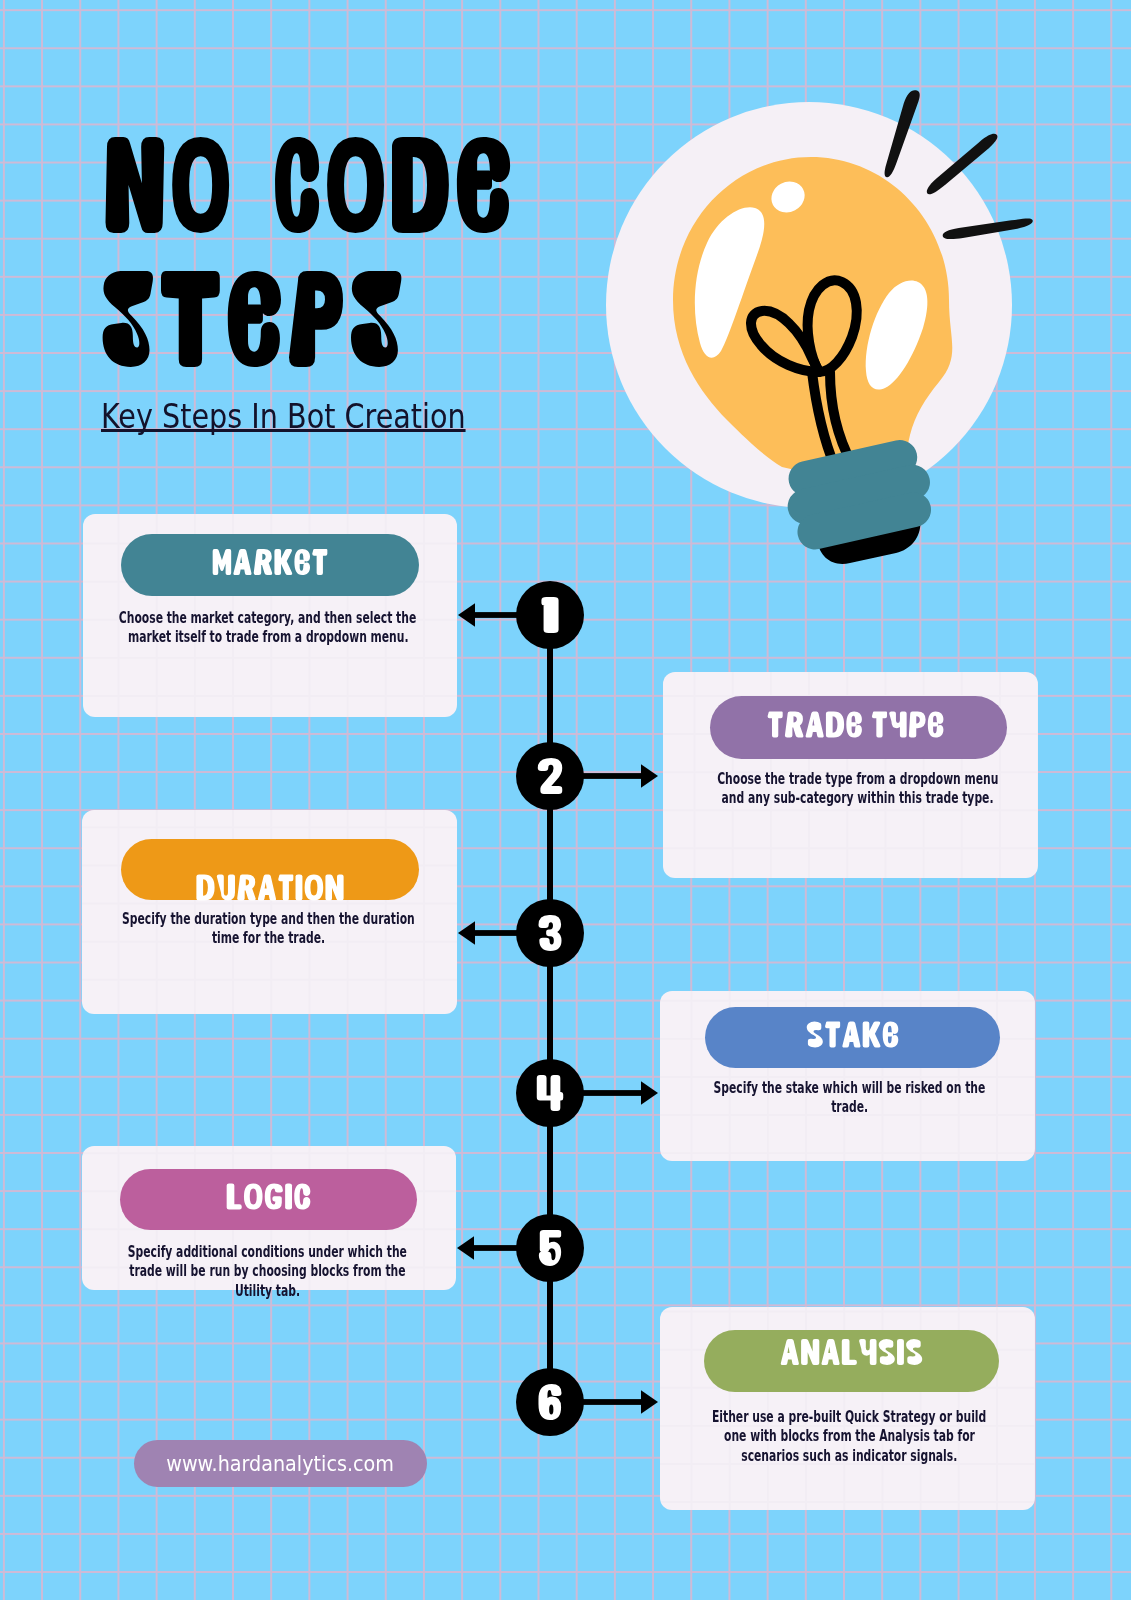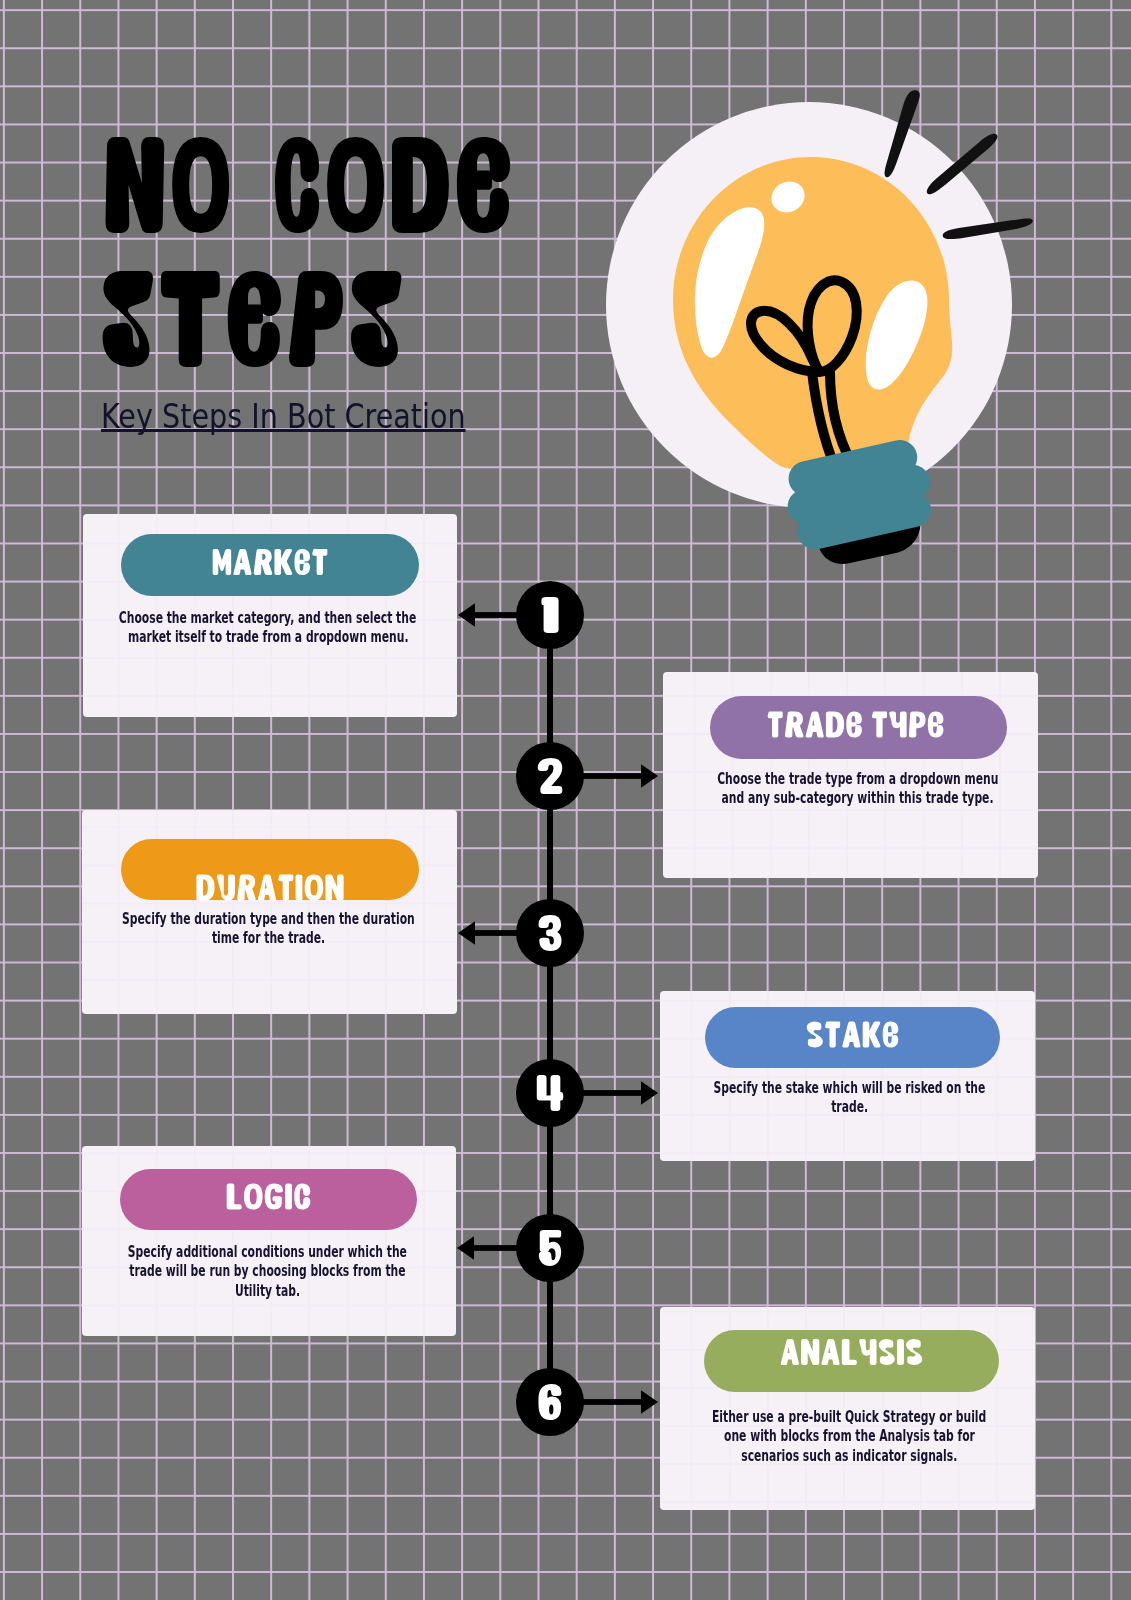--- a/index.html
+++ b/index.html
@@ -1,39 +1,39 @@
 <!DOCTYPE html>
 <html><head>
 <meta charset="utf-8">
 <title>No Code Steps</title>
 <style>
   html,body{margin:0;padding:0;}
   body{width:1131px;height:1600px;overflow:hidden;background:#DCC6E2;
        font-family:"DejaVu Sans",sans-serif;}
-  #page{position:relative;width:1131px;height:1600px;overflow:hidden;background:#737373;}
+  #page{position:relative;width:1131px;height:1600px;overflow:hidden;background:#7dd3fc;}
 
   
   .grid{position:absolute;left:0;top:0;width:1131px;height:1600px;
         background-image:
           linear-gradient(to right,  #CFBAD6 0 1.9px, rgba(0,0,0,0) 1.9px 100%),
           linear-gradient(to bottom, #CFBAD6 0 1.9px, rgba(0,0,0,0) 1.9px 100%);
         background-size:38.2px 38.1px;background-position:2.9px 9.2px;}
 
   svg.flat{position:absolute;left:0;top:0;display:block;overflow:visible;}
 
   
   .subtitle{position:absolute;left:101px;top:405px;color:#13122B;
             font-family:"DejaVu Sans",sans-serif;font-weight:400;
             font-size:33px;line-height:24px;white-space:nowrap;}
   .subtitle i{font-style:normal;display:inline-block;
               transform:scaleX(0.868);transform-origin:left top;
               border-bottom:3.2px solid #13122B;}
 
   
-  .card{position:absolute;background-color:#F6F1F7;border-radius:4px;
+  .card{position:absolute;background-color:#F6F1F7;border-radius:12px;
         background-image:
           linear-gradient(to right,  #F2EDF4 0 1.9px, rgba(0,0,0,0) 1.9px 100%),
           linear-gradient(to bottom, #F2EDF4 0 1.9px, rgba(0,0,0,0) 1.9px 100%);
         background-size:38.2px 38.1px;}
   .pill{position:absolute;border-radius:40px;}
   .ctext{position:absolute;text-align:center;color:#161330;
          font-family:"DejaVu Sans Condensed","DejaVu Sans",sans-serif;
          font-weight:bold;font-size:16px;line-height:19.3px;}
   .ctext em{font-style:normal;display:block;white-space:nowrap;}
   .ctext em span{display:inline-block;transform:scaleX(0.749);
@@ -180,21 +180,21 @@
       </div>
       <div class="node" style="left:516px;top:899px"></div>
       <div class="card" style="left:660px;top:991px;width:375px;height:170px;background-position:30.50000000000003px 8.800000000000082px">
         <div class="pill" style="left:45px;top:16px;width:295px;height:61px;background:#5884C8"></div>
         <div class="ctext" style="left:-110.5px;top:87px;width:600px">
           <em><span>Specify the stake which will be risked on the</span></em>
           <em><span>trade.</span></em>
         </div>
       </div>
       <div class="node" style="left:516px;top:1059px"></div>
-      <div class="card" style="left:82px;top:1146px;width:374px;height:190px;background-position:35.500000000000014px 6.200000000000088px">
+      <div class="card" style="left:82px;top:1146px;width:374px;height:144px;background-position:35.500000000000014px 6.200000000000088px">
         <div class="pill" style="left:38px;top:23px;width:297px;height:61px;background:#BC5F9D"></div>
         <div class="ctext" style="left:-115px;top:96px;width:600px">
           <em><span>Specify additional conditions under which the</span></em>
           <em><span>trade will be run by choosing blocks from the</span></em>
           <em><span>Utility tab.</span></em>
         </div>
       </div>
       <div class="node" style="left:516px;top:1214px"></div>
       <div class="card" style="left:660px;top:1307px;width:375px;height:203px;background-position:30.50000000000003px 3.600000000000094px">
         <div class="pill" style="left:44px;top:23px;width:295px;height:62px;background:#95AD5D"></div>
@@ -273,13 +273,18 @@
         <path d="M5 8 q0-8 8-8 h11 q8 0 8 8 v26 q0 10 8 10 q8 0 8-10 v-26 q0-8 8-8 h11 q8 0 8 8 v84 q0 8-8 8 h-11 q-8 0-8-8 v-32 q-5 4-12 4 q-22 0-22-26 z" transform="translate(857.84,1339.00) scale(0.24886,0.26000)"></path>
         <path d="M45 3 q5 2 5 9 v13 q0 9-9 8 q-11-2-13 3 q-2 5 6 11 q16 13 19 24 q4 15-4 24 q-10 11-26 6 q-11-3-11-13 v-12 q0-10 10-8 q11 2 13-3 q2-5-6-11 q-16-13-19-24 q-4-15 4-24 q10-11 26-6 z" transform="translate(875.65,1339.39) scale(0.35297,0.24971)"></path>
         <path d="M5 8 q0-8 8-8 h6 q8 0 8 8 v84 q0 8-8 8 h-6 q-8 0-8-8 z" transform="translate(895.46,1339.00) scale(0.31318,0.26000)"></path>
         <path d="M45 3 q5 2 5 9 v13 q0 9-9 8 q-11-2-13 3 q-2 5 6 11 q16 13 19 24 q4 15-4 24 q-10 11-26 6 q-11-3-11-13 v-12 q0-10 10-8 q11 2 13-3 q2-5-6-11 q-16-13-19-24 q-4-15 4-24 q10-11 26-6 z" transform="translate(903.06,1339.39) scale(0.35297,0.24971)"></path>
       </g>
       <g fill="#FFFFFF">
         <path d="M25 0 q23 0 23 25 q0 8-8 8 h-8 q-8 0-8-8 q0-8-4-8 q-5 0-5 15 v7 q5-4 11-4 q21 0 21 30 q0 35-26 35 q-27 0-27-44 v-14 q0-42 31-42 z M24 57 q-5 0-5 14 q0 14 5 14 q5 0 5-14 q0-14-5-14 z" transform="translate(541.04,1384.00) scale(0.42667,0.36000)"></path>
       </g>
     </svg>
 
+  <div class="footer">
+    <div class="lbl">
+        <span>www.hardanalytics.com</span>
+      </div>
+  </div>
 </div>
 
 </body></html>

